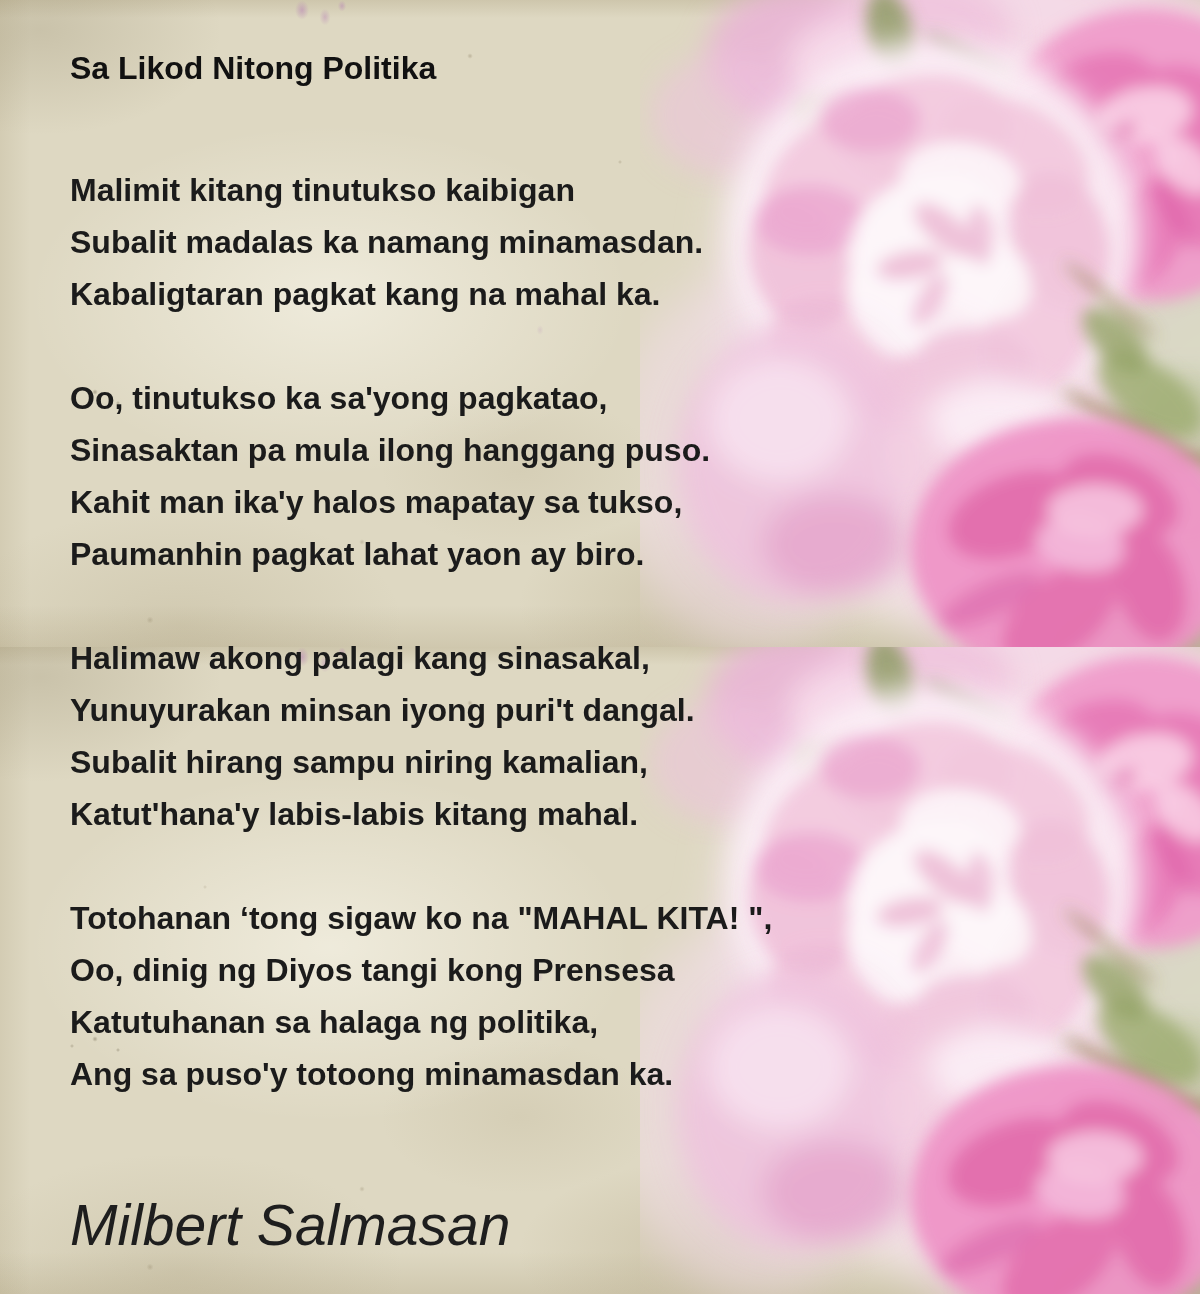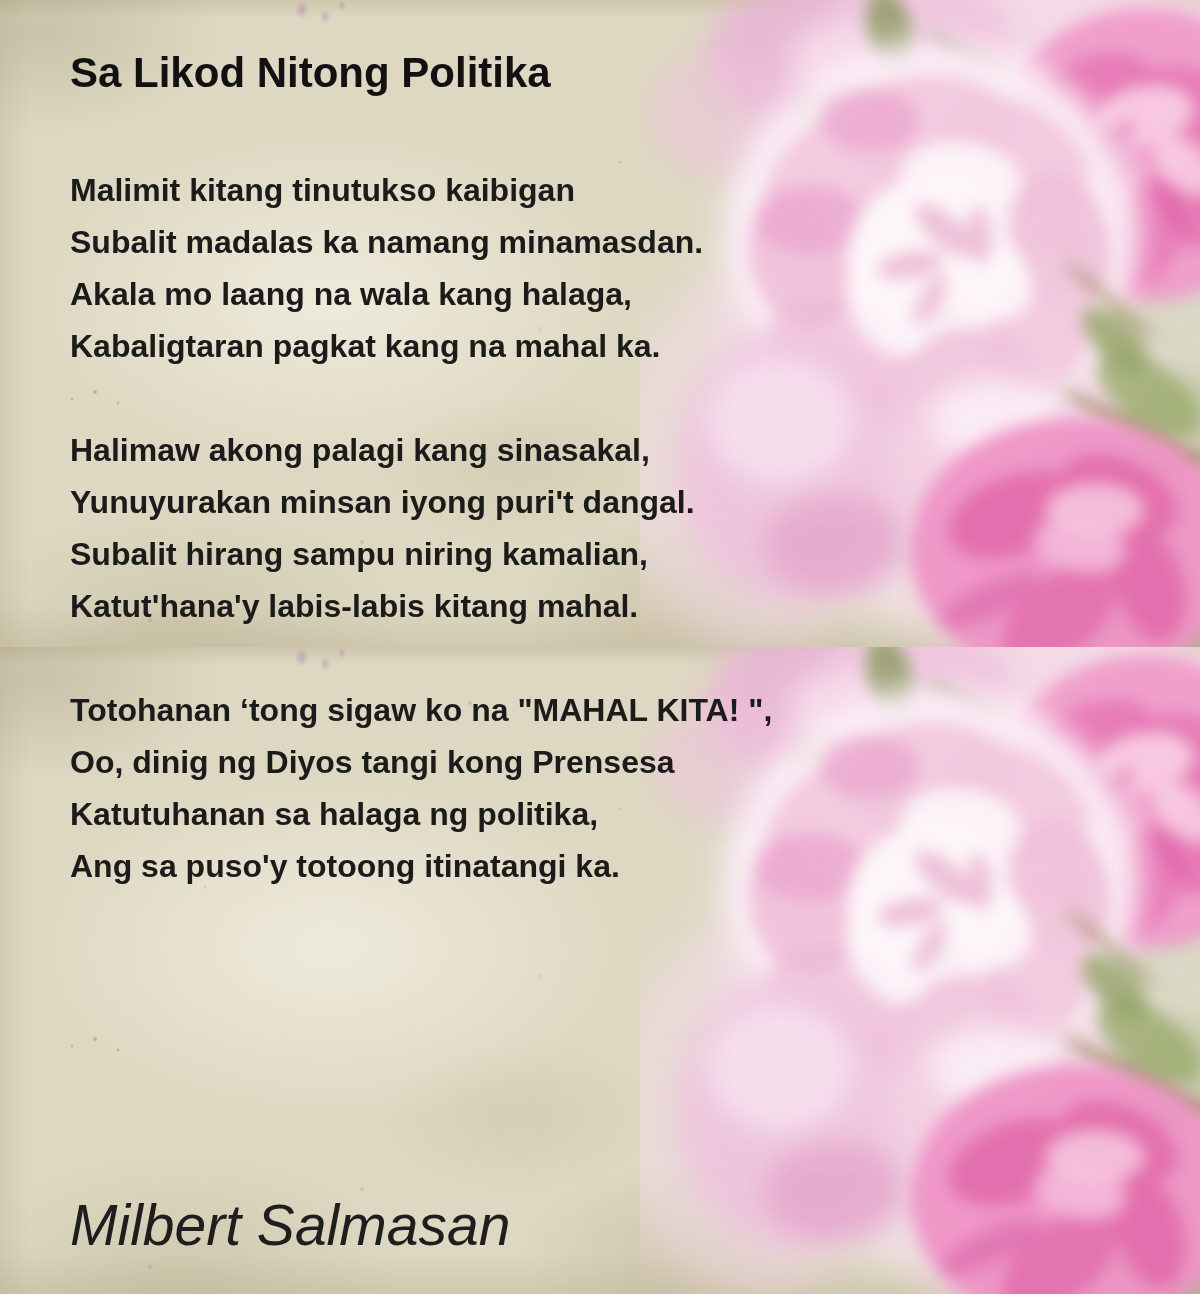--- a/index.html
+++ b/index.html
@@ -64,21 +64,21 @@
   .content {
     position: absolute;
     inset: 0;
     color: #1a1a1a;
   }
   .title {
     position: absolute;
     left: 70px;
     top: 52px;
     margin: 0;
-    font-size: 42px;
+    font-size: 32px;
     font-weight: bold;
     line-height: 1;
     color: #111111;
     white-space: nowrap;
   }
   .poem {
     position: absolute;
     left: 70px;
     top: 164px;
   }
@@ -233,33 +233,38 @@
     </svg>
   </div>
 
   <div class="content">
     <h1 class="title">Sa Likod Nitong Politika</h1>
 
     <div class="poem">
       <div class="stanza">
         <p>Malimit kitang tinutukso kaibigan</p>
         <p>Subalit madalas ka namang minamasdan.</p>
-        <p>Akala mo laang na wala kang halaga,</p>
         <p>Kabaligtaran pagkat kang na mahal ka.</p>
+      </div>
+      <div class="stanza">
+        <p>Oo, tinutukso ka sa'yong pagkatao,</p>
+        <p>Sinasaktan pa mula ilong hanggang puso.</p>
+        <p>Kahit man ika'y halos mapatay sa tukso,</p>
+        <p>Paumanhin pagkat lahat yaon ay biro.</p>
       </div>
       <div class="stanza">
         <p>Halimaw akong palagi kang sinasakal,</p>
         <p>Yunuyurakan minsan iyong puri't dangal.</p>
         <p>Subalit hirang sampu niring kamalian,</p>
         <p>Katut'hana'y labis-labis kitang mahal.</p>
       </div>
       <div class="stanza">
         <p>Totohanan ‘tong sigaw ko na "MAHAL KITA! ",</p>
         <p>Oo, dinig ng Diyos tangi kong Prensesa</p>
         <p>Katutuhanan sa halaga ng politika,</p>
-        <p>Ang sa puso'y totoong itinatangi ka.</p>
+        <p>Ang sa puso'y totoong minamasdan ka.</p>
       </div>
     </div>
 
     <div class="author">Milbert Salmasan</div>
   </div>
 
 </div>
 
 </body></html>

